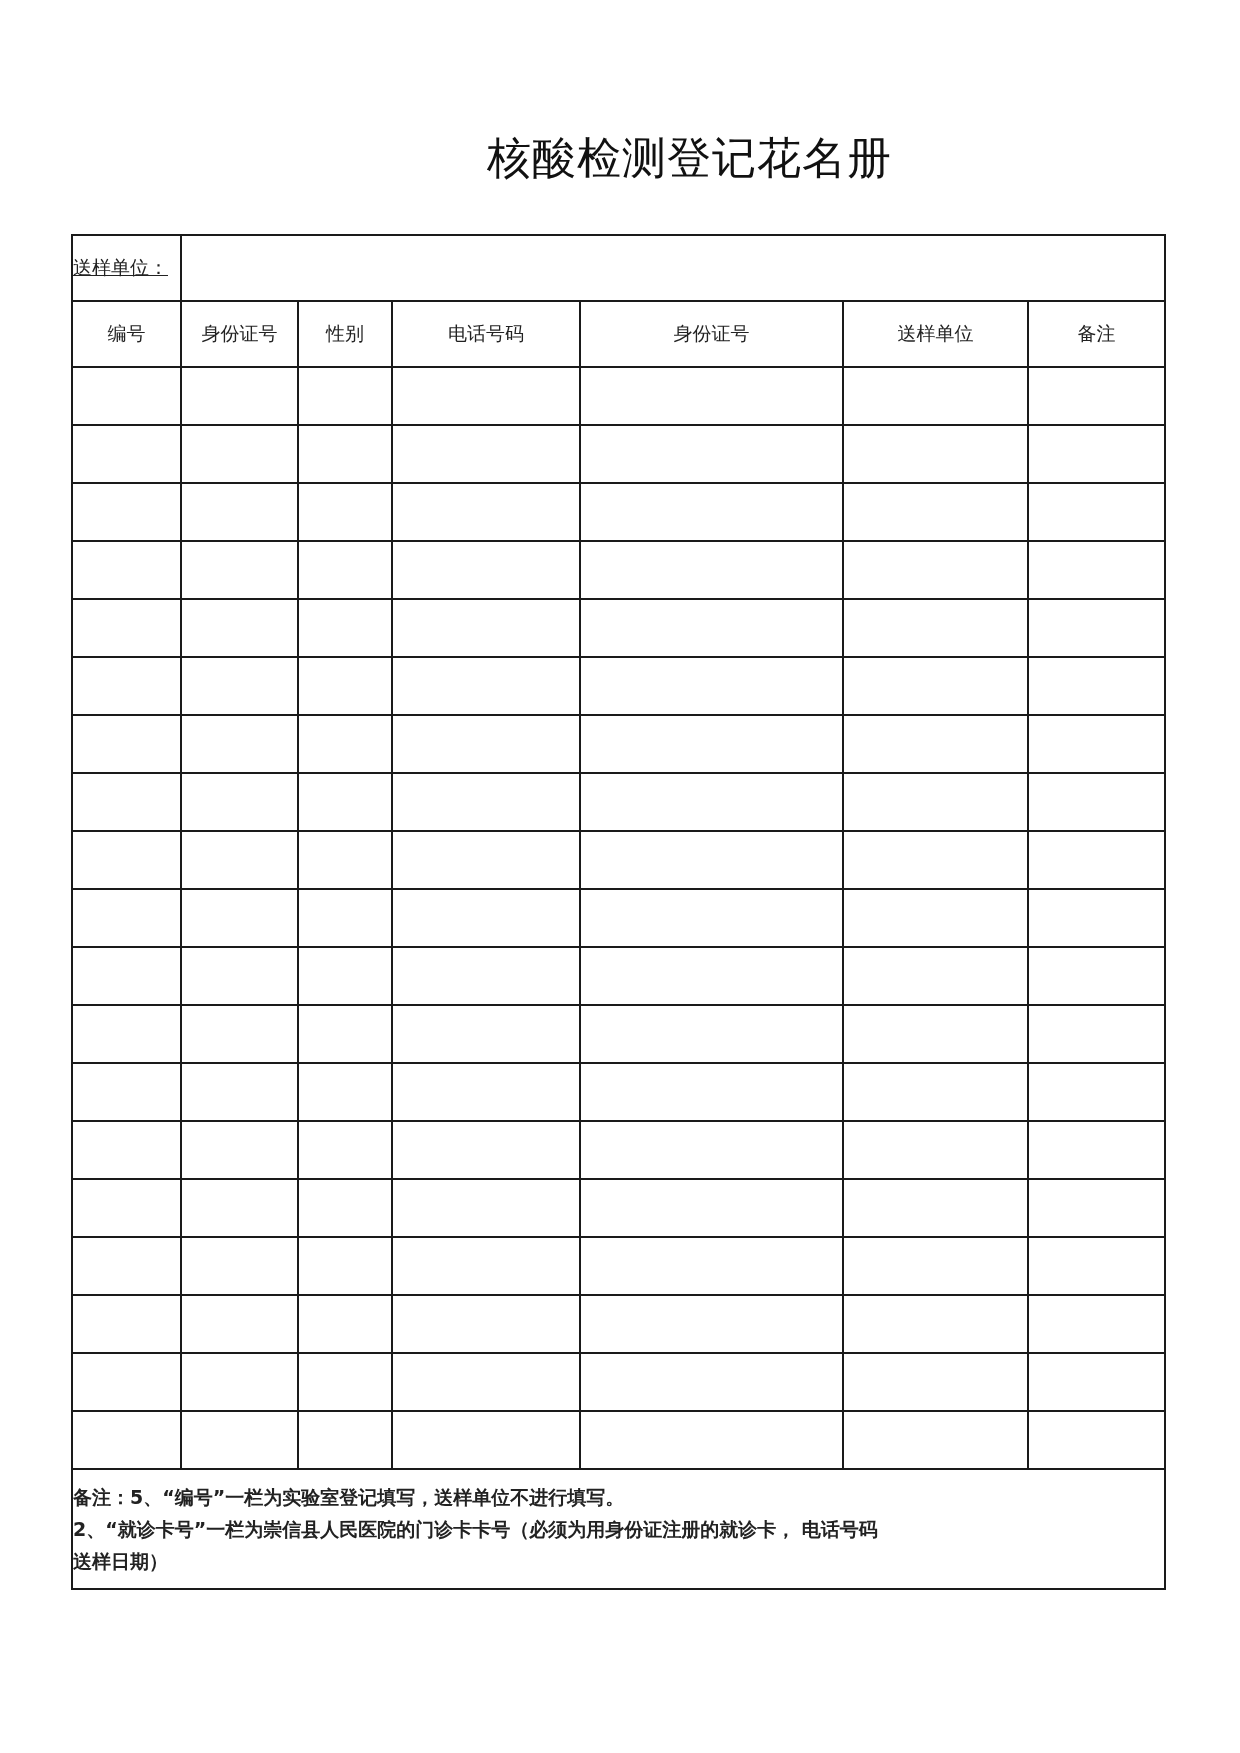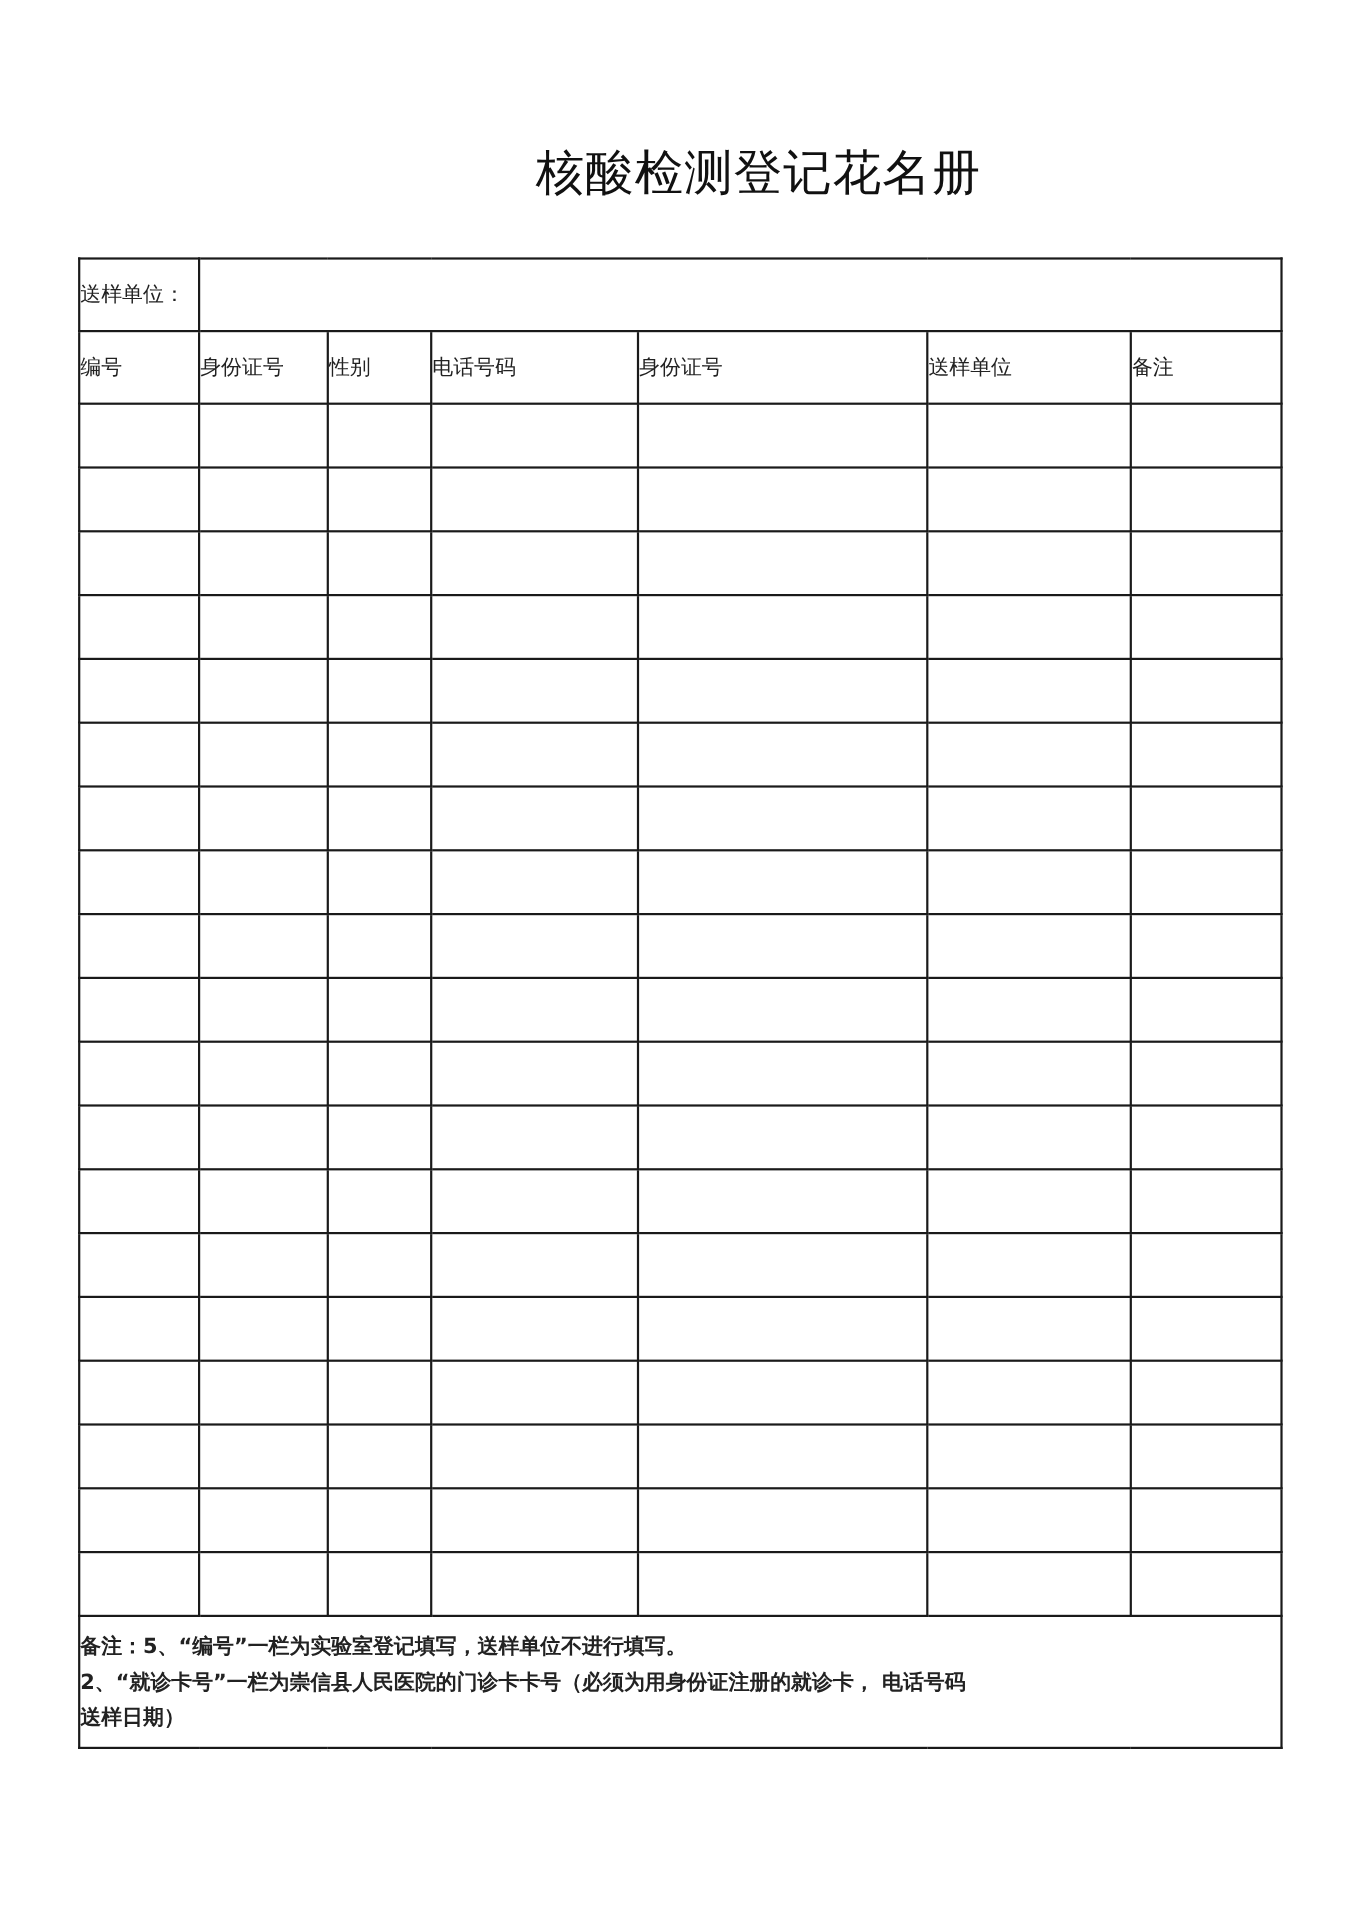--- a/index.html
+++ b/index.html
@@ -6,24 +6,24 @@
   body { width: 1240px; height: 1753px; position: relative; overflow: hidden;
          font-family: "DejaVu Serif", "Liberation Serif", serif; color: #111; }
   .title { position: absolute; left: 487px; top: 134px; width: 380px; height: 48px;
            font-family: "DejaVu Sans", "Liberation Sans", sans-serif;
            font-size: 44px; letter-spacing: 1px; line-height: 48px; white-space: nowrap; }
   table.form { position: absolute; left: 71px; top: 234px; width: 1093px;
                border-collapse: collapse; table-layout: fixed; }
   table.form td { border: 2px solid #1a1a1a; padding: 0; font-size: 19px;
                   color: #222; vertical-align: middle; }
   .hrow td { height: 64px; }
-  .colhead td { height: 64px; text-align: left; }
+  .colhead td { height: 64px; text-align: center; }
   .drow td { height: 56px; }
   td.lbl { padding-left: 10px; }
-  td.lbl-tight { padding-left: 2px; }
+  td.lbl-tight { padding-left: 2px; text-decoration: underline; }
   td.lbl-left { padding-left: 4px; }
   .notes td { height: 118px; vertical-align: top; padding: 14px 8px 0 8px;
               font-family: "DejaVu Sans", "Liberation Sans", sans-serif;
               font-weight: bold; font-size: 21px; line-height: 32px; color: #111; }
   .notes .line { display: block; white-space: nowrap; }
 </style>
 </head>
 <body>
 
 <div class="title">核酸检测登记花名册</div>

